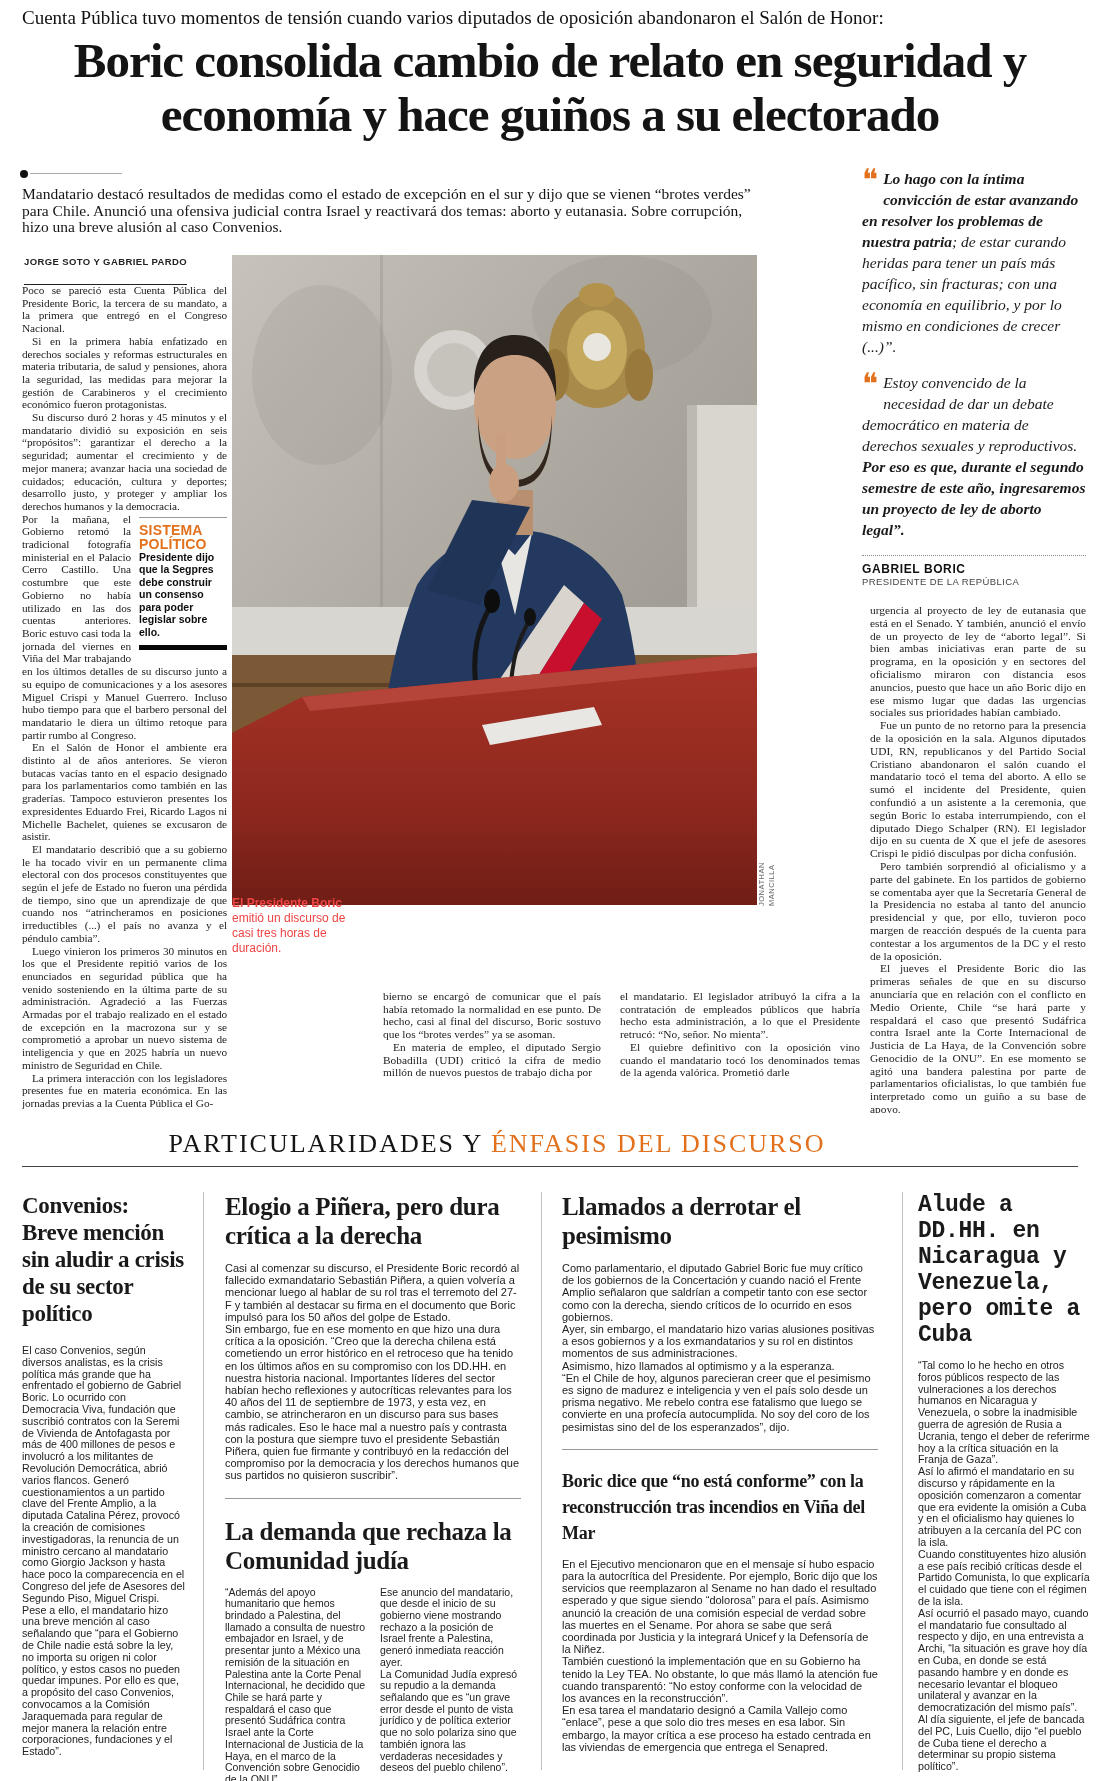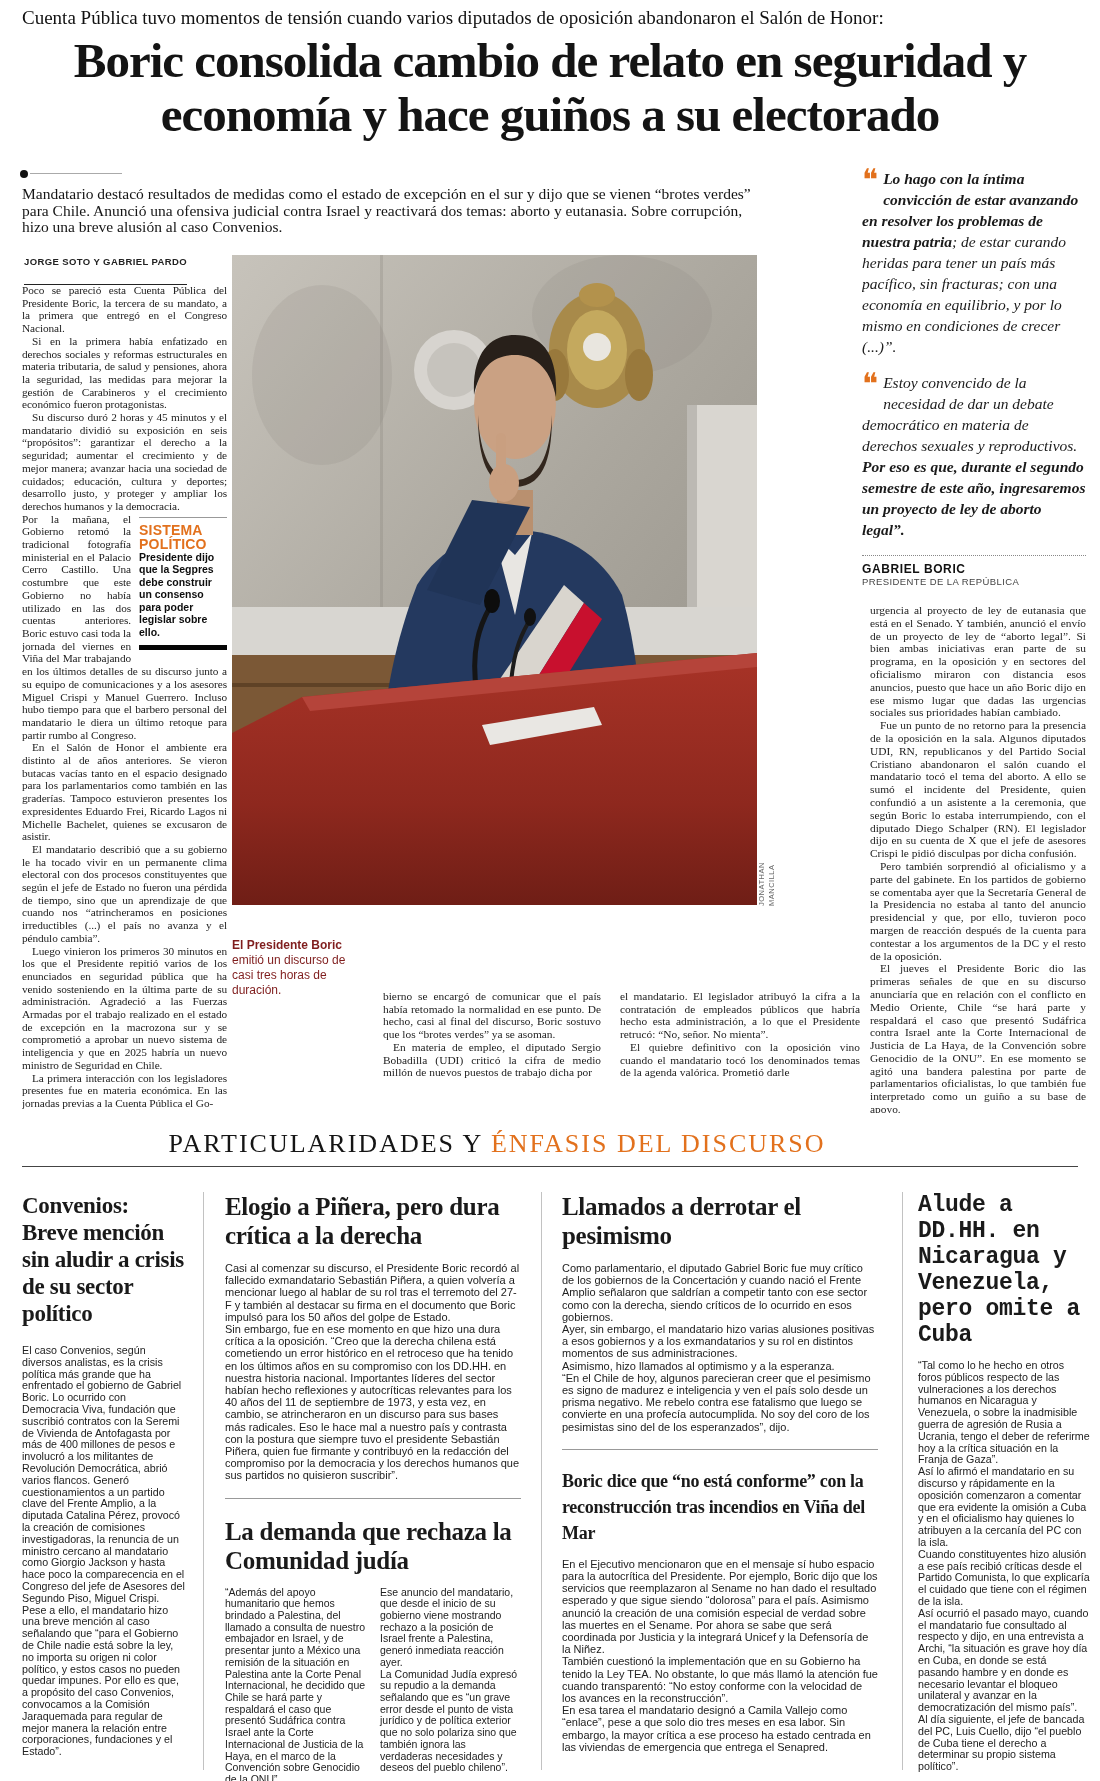--- a/index.html
+++ b/index.html
@@ -29,22 +29,22 @@
            border-top:1px solid #999; text-align:left; }
   .inset .it { display:block; color:#e2711d; font:700 14px/14px "Liberation Sans", sans-serif; letter-spacing:.2px; }
   .inset .ib { display:block; font:700 10.5px/12.5px "Liberation Sans", sans-serif; color:#0d0d0d; letter-spacing:0; text-indent:0; }
   .inset .bar { height:5px; background:#060606; margin-top:7px; }
 
   .photo { position:absolute; left:232px; top:255px; width:525px; height:650px; overflow:hidden; background:#aca89f; }
   .credit { position:absolute; left:757px; top:820px; height:86px;
             font:400 7.5px/10px "Liberation Sans", sans-serif; color:#666;
             writing-mode:vertical-rl; transform:rotate(180deg); letter-spacing:.5px; }
 
-  .caption { position:absolute; left:232px; top:938px; width:135px;
-             font:400 12px/15px "Liberation Sans", sans-serif; color:#7f1d1d; }
+  .caption { position:absolute; left:232px; top:896px; width:135px;
+             font:400 12px/15px "Liberation Sans", sans-serif; color:#ef4444; }
   .caption .cb { font-weight:700; }
 
   .midcol { position:absolute; top:990px; height:126px; overflow:hidden;
             font:400 11.4px/12.7px "Liberation Serif", serif; text-align:justify; color:#1c1c1c; }
   #midcol-a { left:383px; width:218px; }
   #midcol-b { left:620px; width:240px; }
 
   .right-col { position:absolute; left:862px; top:168px; width:224px; height:945px; overflow:hidden; }
   .pullquote { font:italic 400 15.5px/21px "Liberation Serif", serif; color:#1b1b1b; margin-bottom:15px; }
   .pullquote .qmark { float:left; color:#e2711d; font:400 30px/24px "DejaVu Sans", sans-serif; padding-right:5px; }

